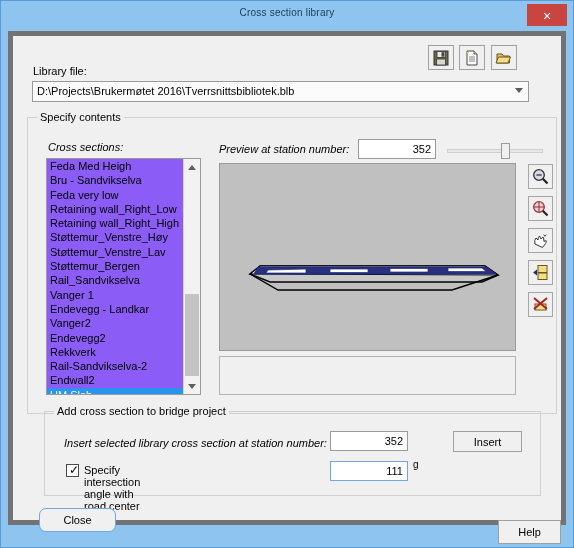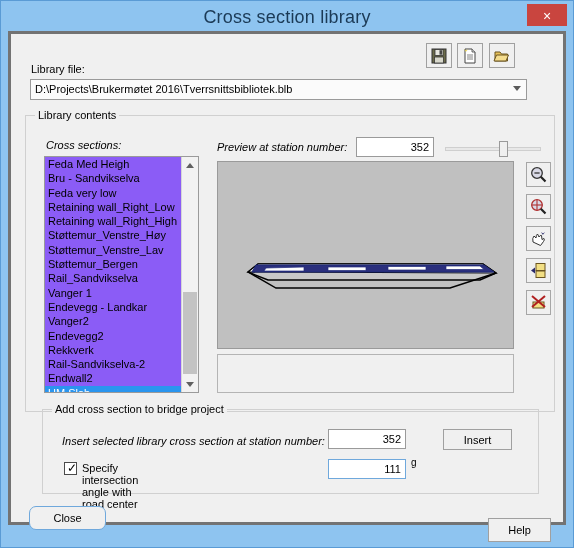--- a/index.html
+++ b/index.html
@@ -28,21 +28,21 @@
   }
   .titlebar {
     position: relative;
     height: 30px;
     background: #8ec4f0;
   }
   .title-text {
     position: absolute;
     left: 0; right: 0; top: 6px;
     text-align: center;
-    font-size: 18px;
+    font-size: 10px;
     color: #1b3a56;
     font-family: "Liberation Sans", sans-serif;
     letter-spacing: .2px;
   }
   .close-btn {
     position: absolute;
     right: 6px; top: 3px;
     width: 40px; height: 22px;
     background: #c9453f;
     border: none;
@@ -54,21 +54,21 @@
     font-family: "Liberation Sans", sans-serif;
   }
 
   
   .client {
     position: absolute;
     left: 7px; top: 30px;
     width: 558px;
     height: 494px;
     background: #f0f0f0;
-    border: 3px solid #737373;
+    border: 5px solid #737373;
     box-sizing: border-box;
   }
 
   
   .lbl { font-size: 11px; color: #000; }
   .lib-label {
     position: absolute; left: 20px; top: 29px;
   }
   .toolbtn {
     position: absolute;
@@ -264,20 +264,21 @@
   .btn {
     position: absolute;
     background: #f0f0f0;
     border: 1px solid #a0a0a0;
     box-sizing: border-box;
     font-size: 11px;
     font-family: "Liberation Sans", sans-serif;
     cursor: pointer;
     color: #000;
     text-align: center;
+    margin-left: 8px;
   }
   #btn-insert { left: 400px; top: 19px; width: 69px; height: 21px; }
 
   .chkrow { position: absolute; left: 21px; top: 51px; }
   .chkbox {
     position: absolute;
     left: 0; top: 1px;
     width: 13px; height: 13px;
     background: #fff;
     border: 1px solid #4a4a4a;
@@ -337,21 +338,21 @@
         <path d="M3.5 8 h12 l-2.5 6 h-12 z" fill="#f5dd8e" stroke="#6b5520" stroke-width="1"></path>
       </svg>
     </button>
 
     <div class="combo">
       <div class="txt">D:\Projects\Brukermøtet 2016\Tverrsnittsbibliotek.blb</div>
       <div class="arrow"></div>
     </div>
 
     <div class="group" id="grp-contents">
-      <div class="legend">Library contents</div>
+      <div class="legend">Specify contents</div>
       <div class="sub-label" id="lbl-cross">Cross sections:</div>
 
       <div class="listbox">
         <div class="listinner" id="list-items">
             <div class="li">Feda Med Heigh</div>
             <div class="li">Bru - Sandvikselva</div>
             <div class="li">Feda very low</div>
             <div class="li">Retaining wall_Right_Low</div>
             <div class="li">Retaining wall_Right_High</div>
             <div class="li">Støttemur_Venstre_Høy</div>

